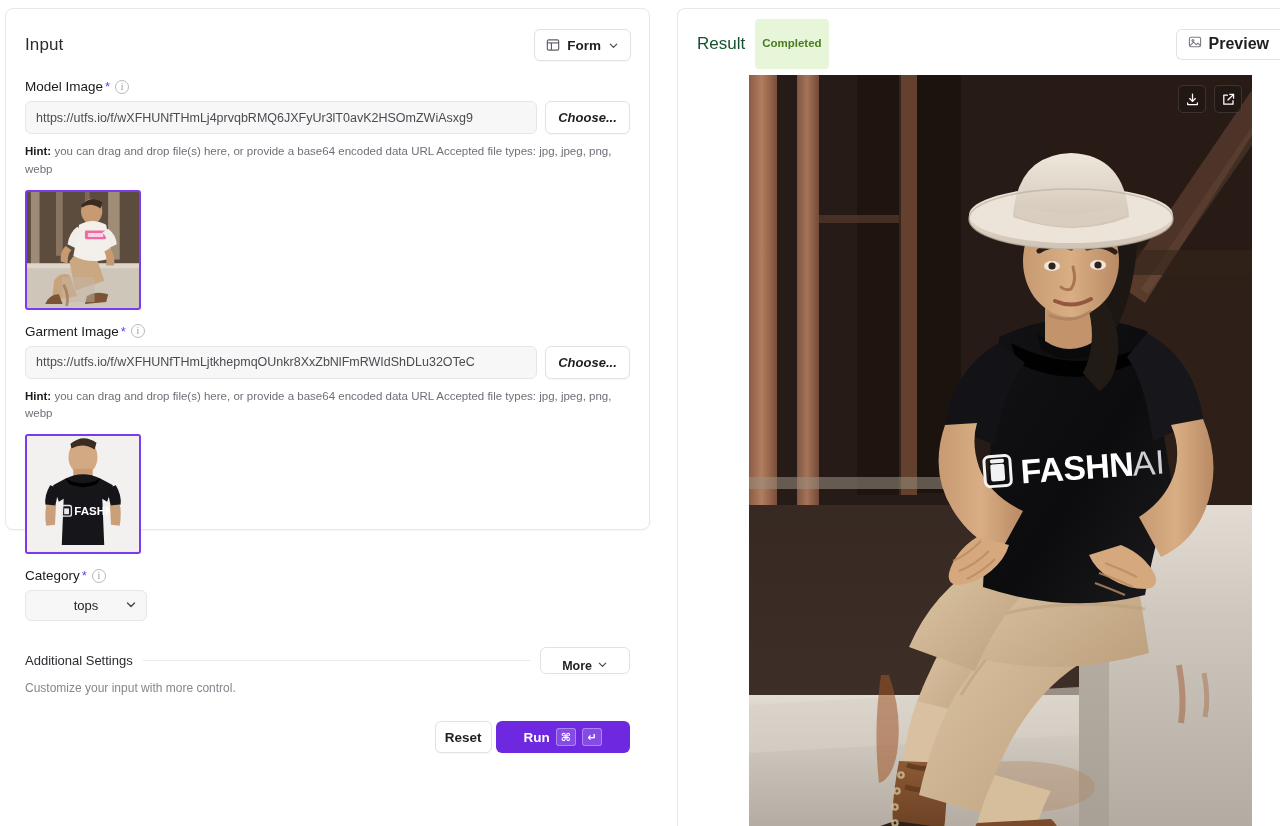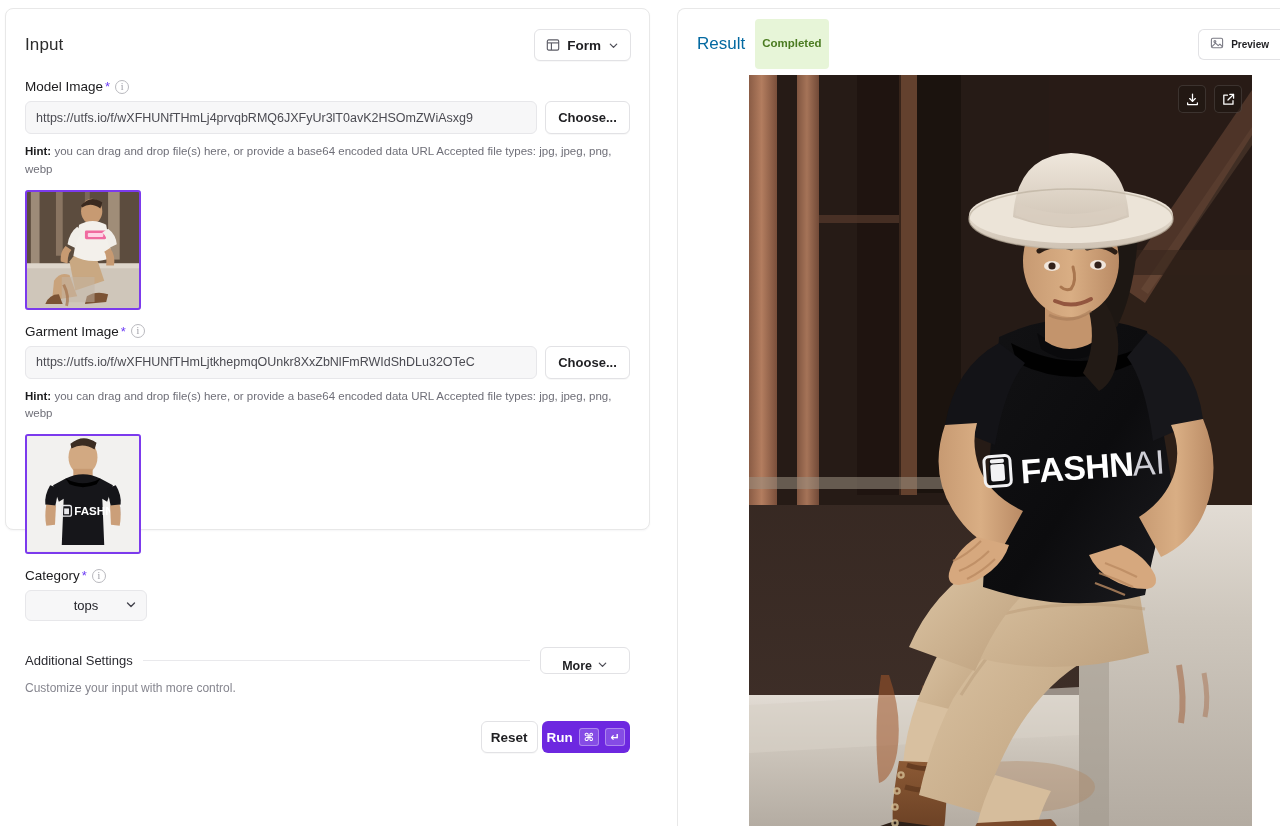--- a/index.html
+++ b/index.html
@@ -113,20 +113,21 @@
     width: 85px;
     height: 33px;
     background: #fff;
     border: 1px solid #e2e2e5;
     border-radius: 6px;
     font-size: 13px;
     font-weight: 700;
     color: #1f1f22;
     cursor: pointer;
     box-shadow: 0 1px 1px rgba(16,24,40,.03);
+    font-style: italic;
   }
   .hint {
     font-size: 11.5px;
     color: #6f6f78;
     line-height: 1.55;
     margin: 9px 0 0 0;
     max-width: 590px;
   }
   .hint b { color: #1b1b1d; font-weight: 700; }
 
@@ -188,21 +189,21 @@
     width: 57px; height: 32px;
     background: #fff;
     border: 1px solid #e2e2e5;
     border-radius: 6px;
     font-size: 13.5px; font-weight: 700; color: #1f1f22;
     cursor: pointer;
     box-shadow: 0 1px 1px rgba(16,24,40,.03);
   }
   .run-btn {
     display: inline-flex; align-items: center; gap: 6px;
-    height: 32px; padding: 0 5px;
+    height: 32px; padding: 0 28px;
     background: #6d28e0;
     border: none; border-radius: 6px;
     color: #fff; font-size: 13.5px; font-weight: 700;
     cursor: pointer;
   }
   .kbd {
     display: inline-flex; align-items: center; justify-content: center;
     min-width: 20px; height: 18px; padding: 0 4px;
     background: rgba(255,255,255,.17);
     border: 1px solid rgba(255,255,255,.33);
@@ -225,33 +226,33 @@
     border: 1px solid #e8e8e8;
     border-right: none; border-bottom: none;
     border-radius: 8px 0 0 0;
   }
   .result-head {
     display: flex; align-items: center; justify-content: space-between;
     padding: 16px 0 0 19px;
     height: 54px;
   }
   .result-title-wrap { display: flex; align-items: center; gap: 10px; }
-  .result-title { font-size: 17px; color: #0369a1; }
+  .result-title { font-size: 17px; color: #14532d; }
   .badge {
     background: #e7f5d8; color: #4b7b21;
     font-size: 11.5px; font-weight: 700;
     padding: 18px 7px; border-radius: 4px;
     line-height: 1.2;
   }
   .preview-btn {
     display: inline-flex; align-items: center; gap: 7px;
     height: 31px; padding: 0 11px;
     border: 1px solid #e2e2e5; border-right: none;
     border-radius: 6px 0 0 6px;
-    background: #fff; font-size: 10px; font-weight: 700; color: #1f1f22;
+    background: #fff; font-size: 16px; font-weight: 700; color: #1f1f22;
     cursor: pointer; white-space: nowrap;
     margin-right: 0;
   }
 
   .result-img-wrap {
     position: absolute;
     left: 71px; top: 66px;
     width: 503px; height: 755px;
     overflow: hidden;
     background: #1b1411;

